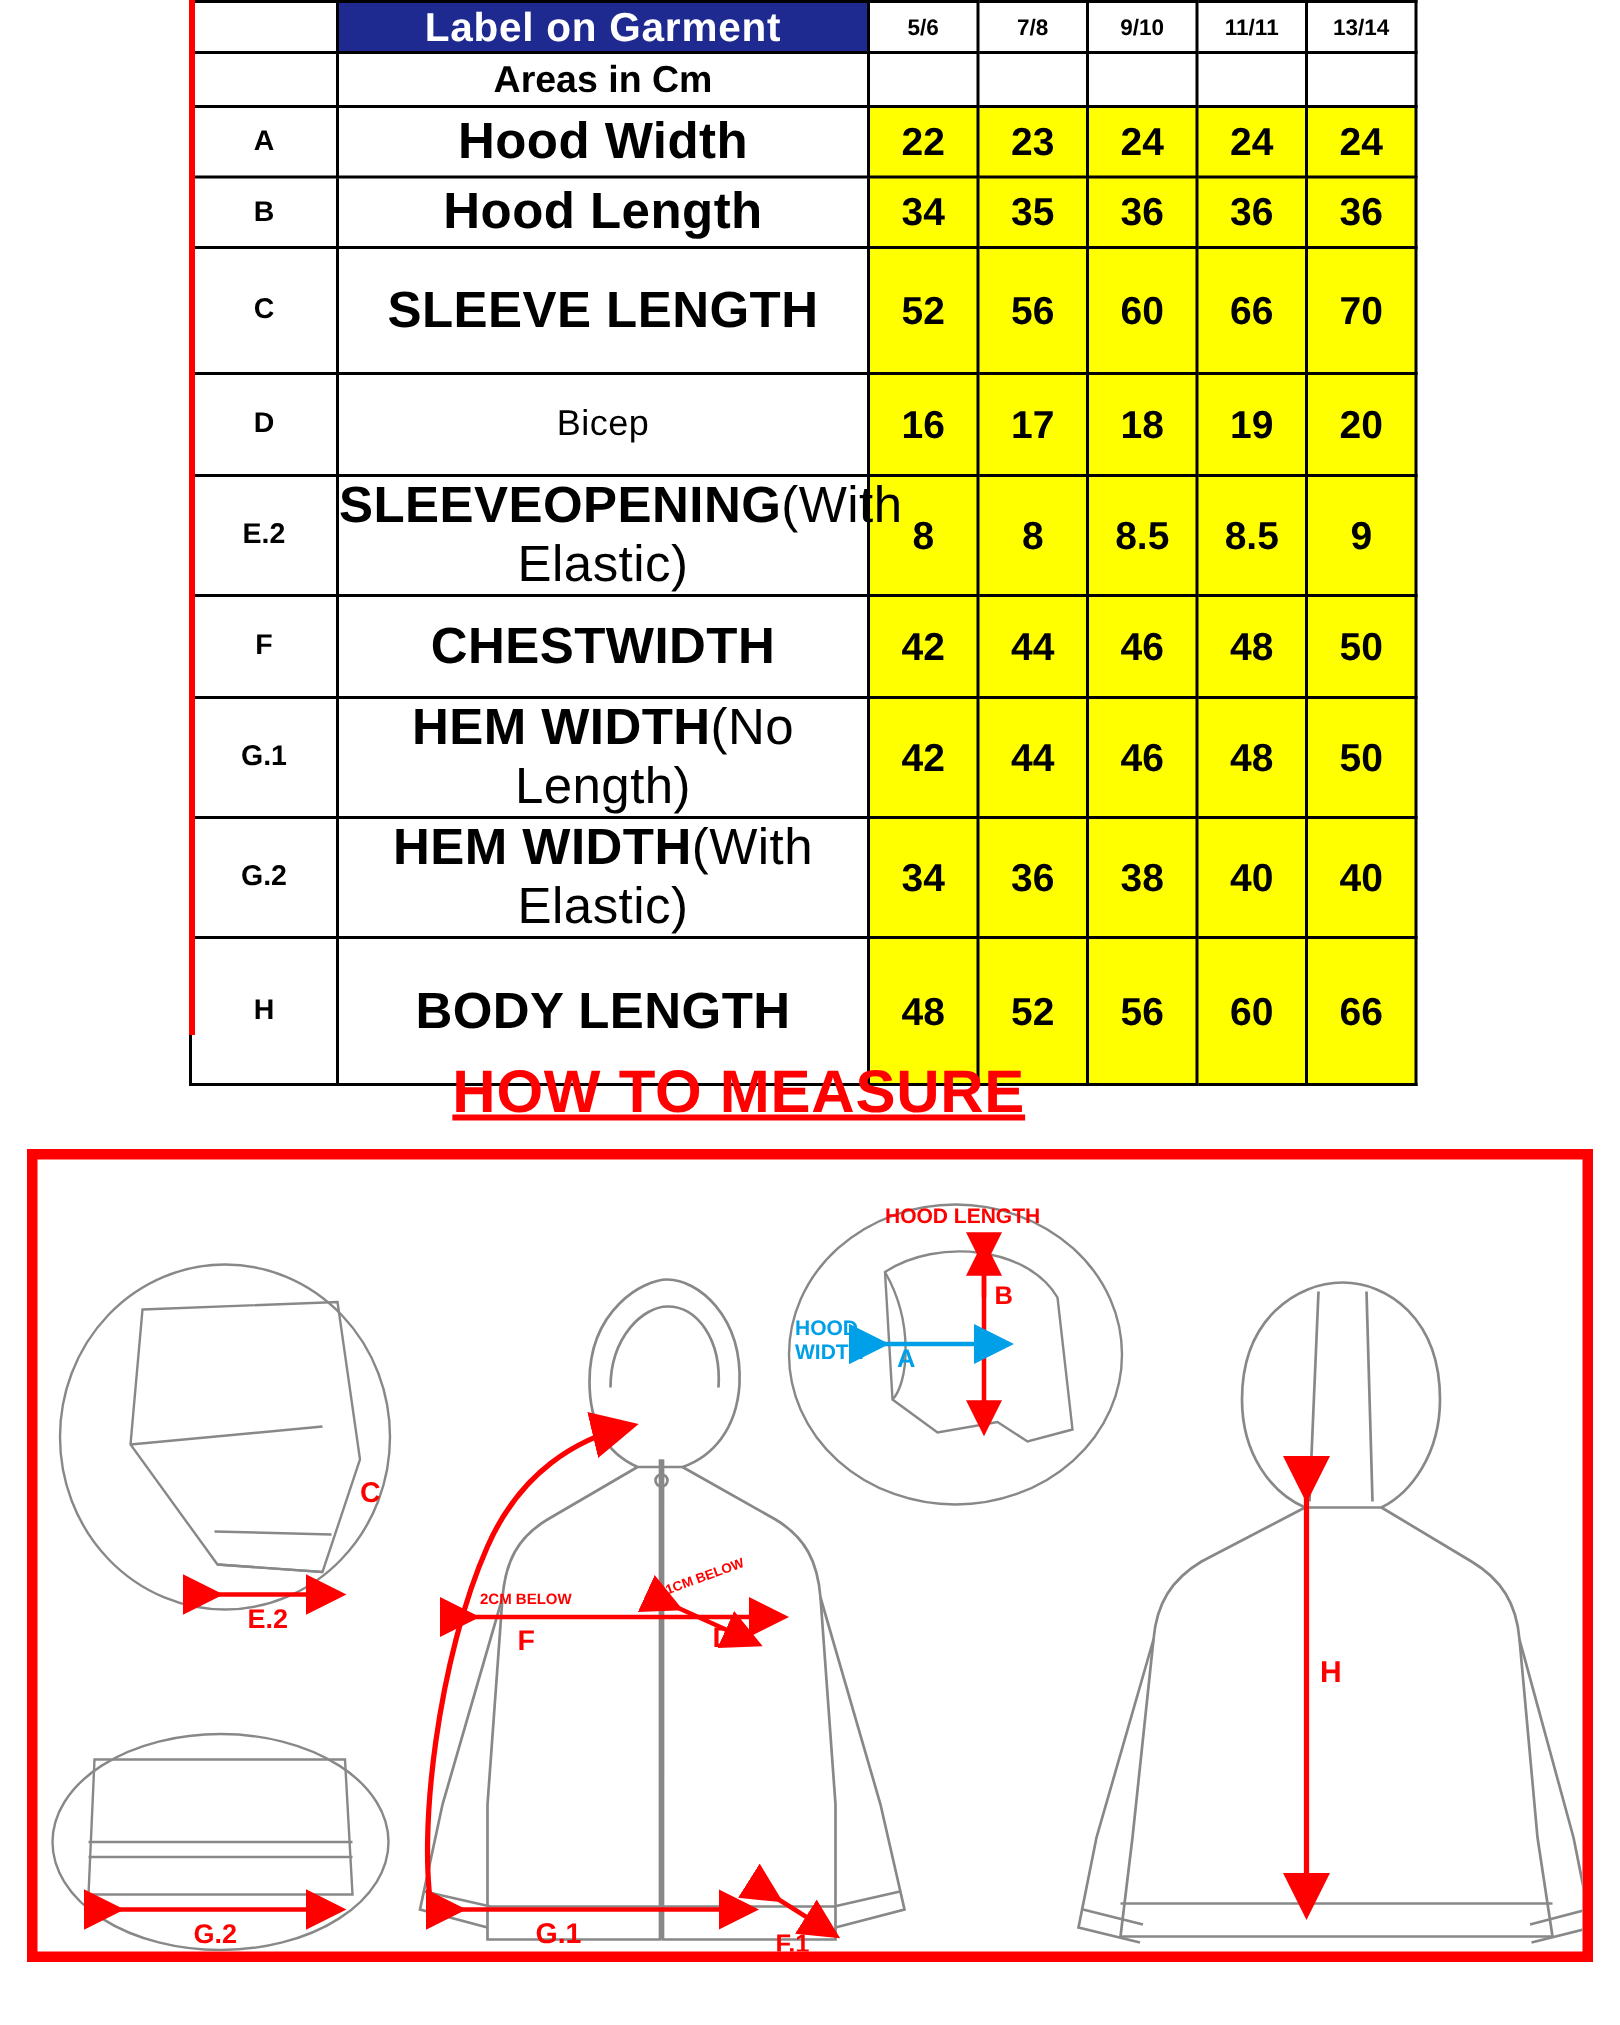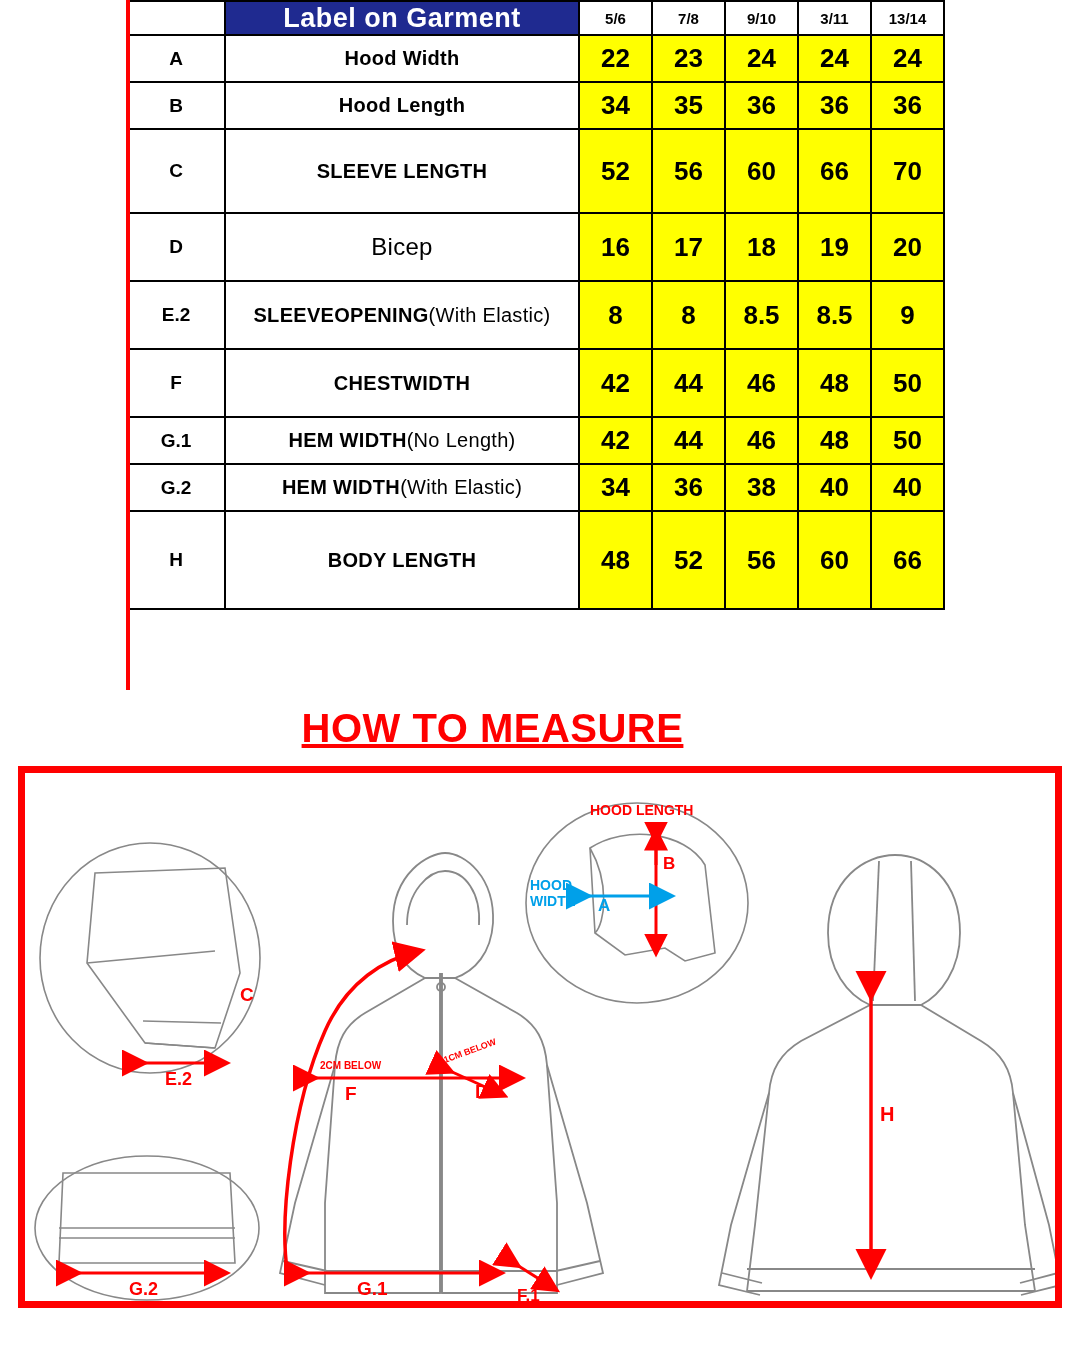--- a/index.html
+++ b/index.html
@@ -57,21 +57,21 @@
     height: 32px;
   }
   .hdr-blank { background: #ffffff; }
 
   .areas-row td { height: 34px; font-size: 25px; }
 
   .code-cell { font-size: 19px; }
   .area-cell {
     text-align: left;
     padding-left: 10px;
-    font-size: 20px;
+    font-size: 34px;
     letter-spacing: 0.3px;
   }
   .area-cell .thin {
     font-weight: normal;
   }
   .val-cell {
     background: #ffff00;
     font-size: 26px;
     vertical-align: bottom;
     padding-bottom: 2px;
@@ -145,24 +145,33 @@
         <col class="c-size">
         <col class="c-size">
     </colgroup>
     <tbody>
       <tr>
         <td class="hdr-blank"></td>
         <td class="hdr-blue">Label on Garment</td>
         <td class="hdr-size">5/6</td>
         <td class="hdr-size">7/8</td>
         <td class="hdr-size">9/10</td>
-        <td class="hdr-size">3/11</td>
+        <td class="hdr-size">11/11</td>
         <td class="hdr-size">13/14</td>
       </tr>
 
+      <tr class="areas-row">
+        <td></td>
+        <td>Areas in Cm</td>
+        <td></td>
+        <td></td>
+        <td></td>
+        <td></td>
+        <td></td>
+      </tr>
 
       <tr class="r-short">
         <td class="code-cell">A</td>
         <td class="area-cell">Hood Width</td>
         <td class="val-cell val-mid">22</td>
         <td class="val-cell val-mid">23</td>
         <td class="val-cell val-mid">24</td>
         <td class="val-cell val-mid">24</td>
         <td class="val-cell val-mid">24</td>
       </tr>

